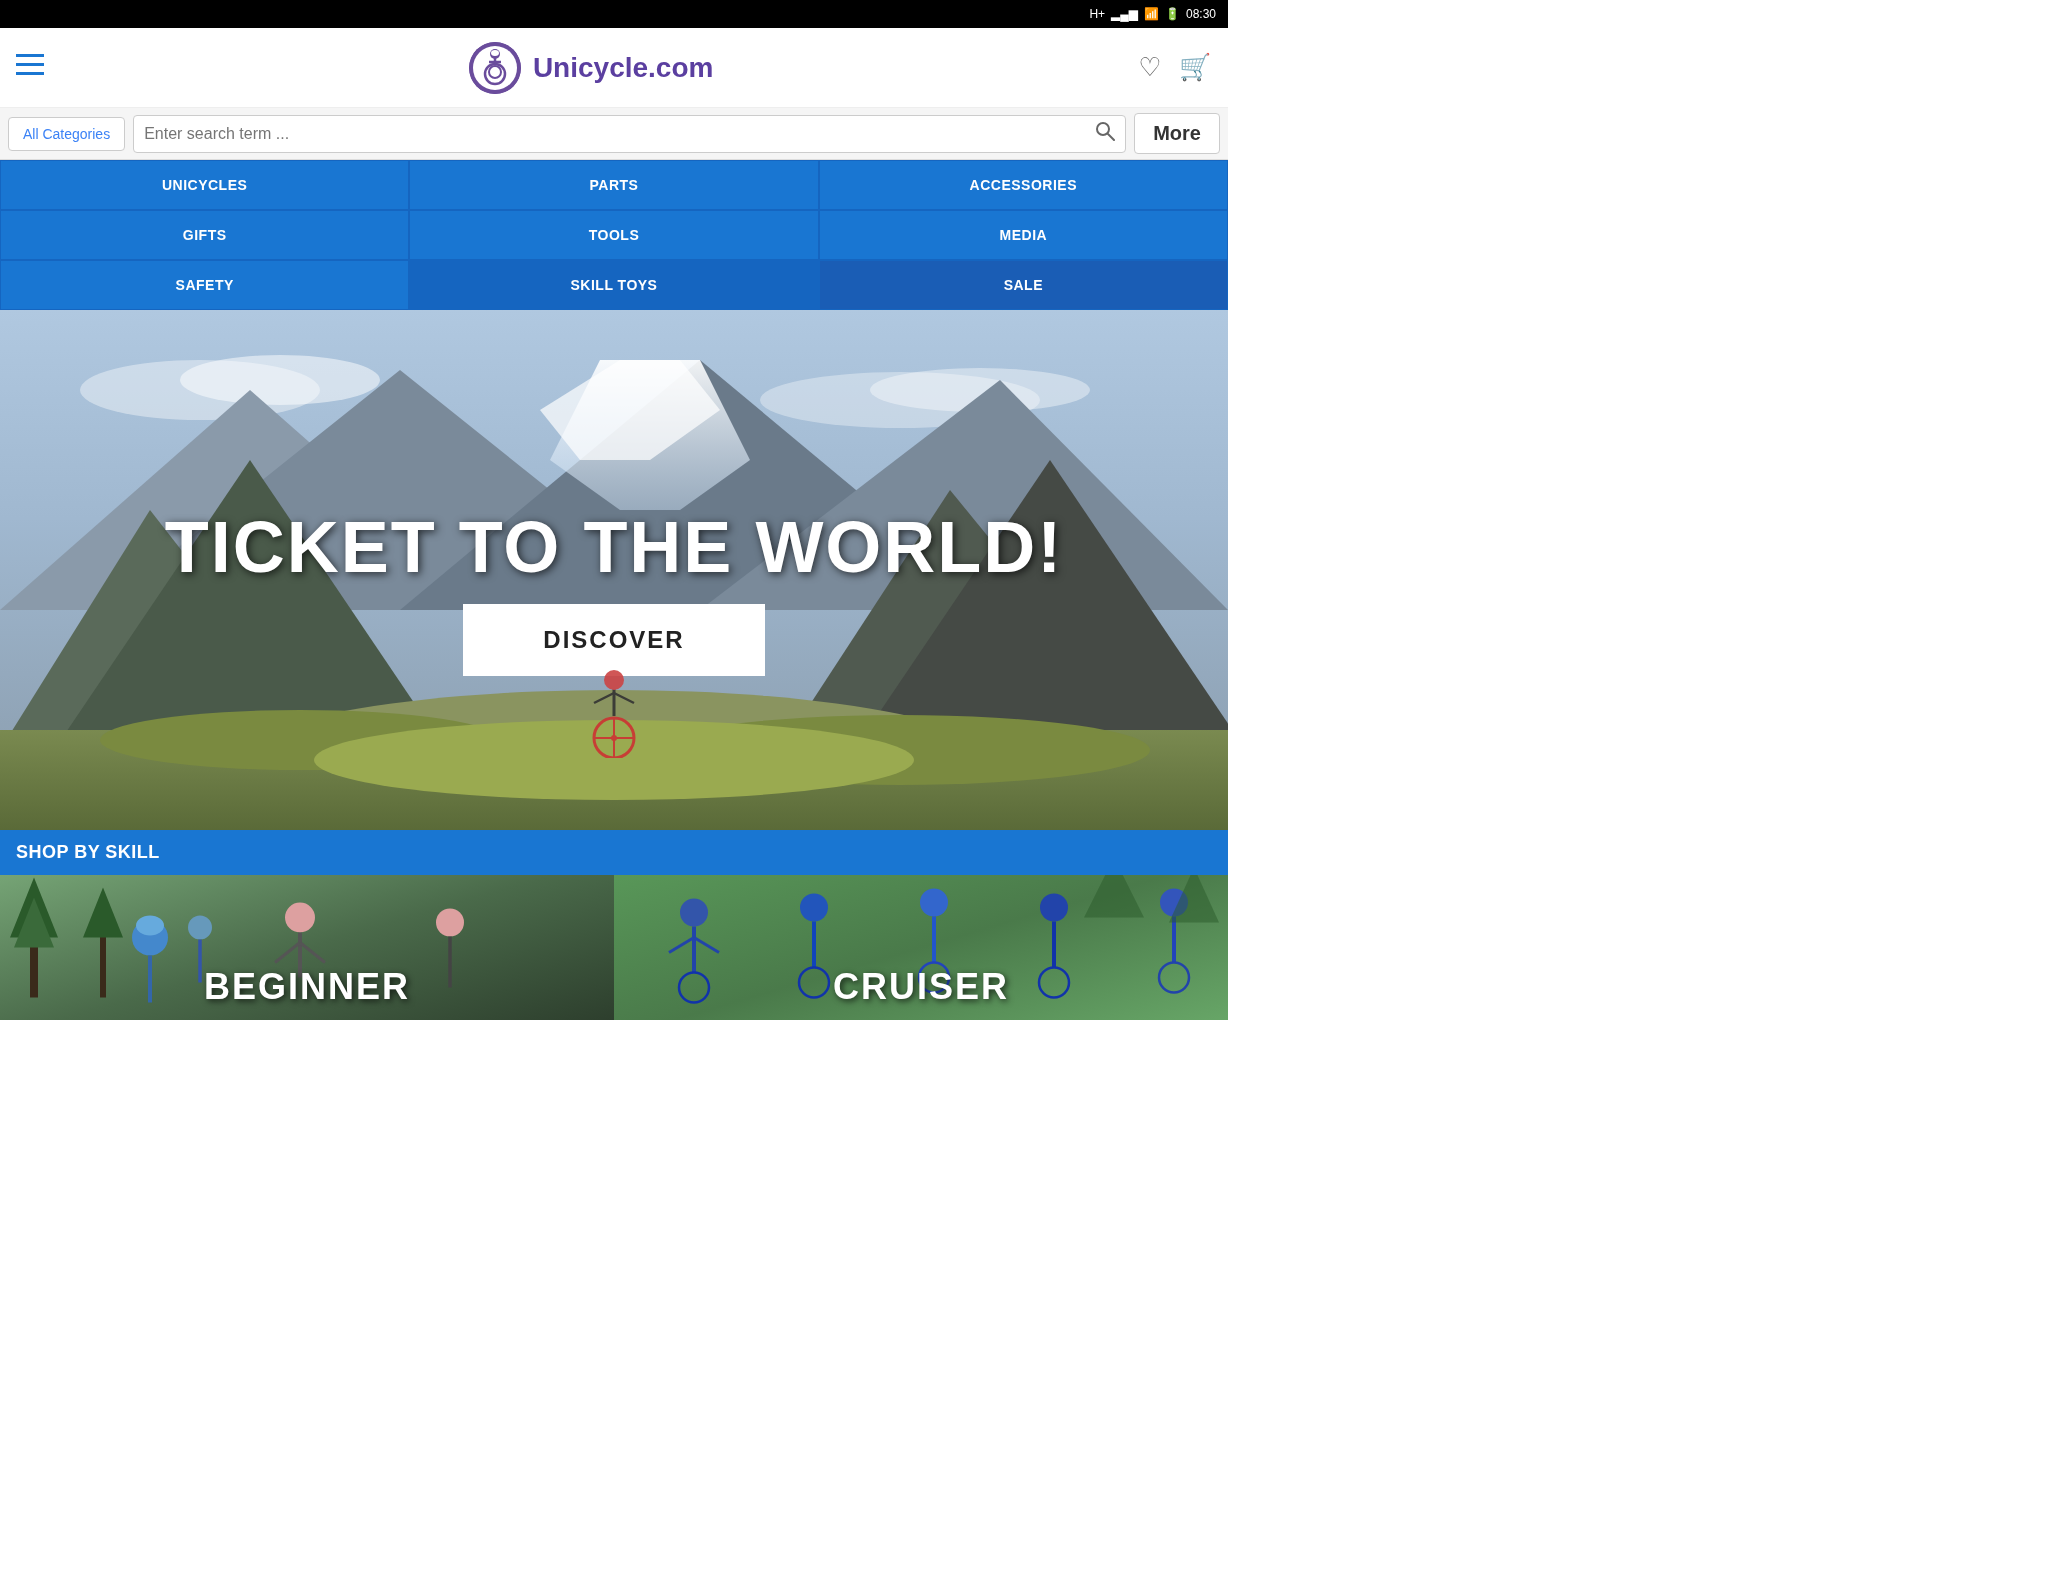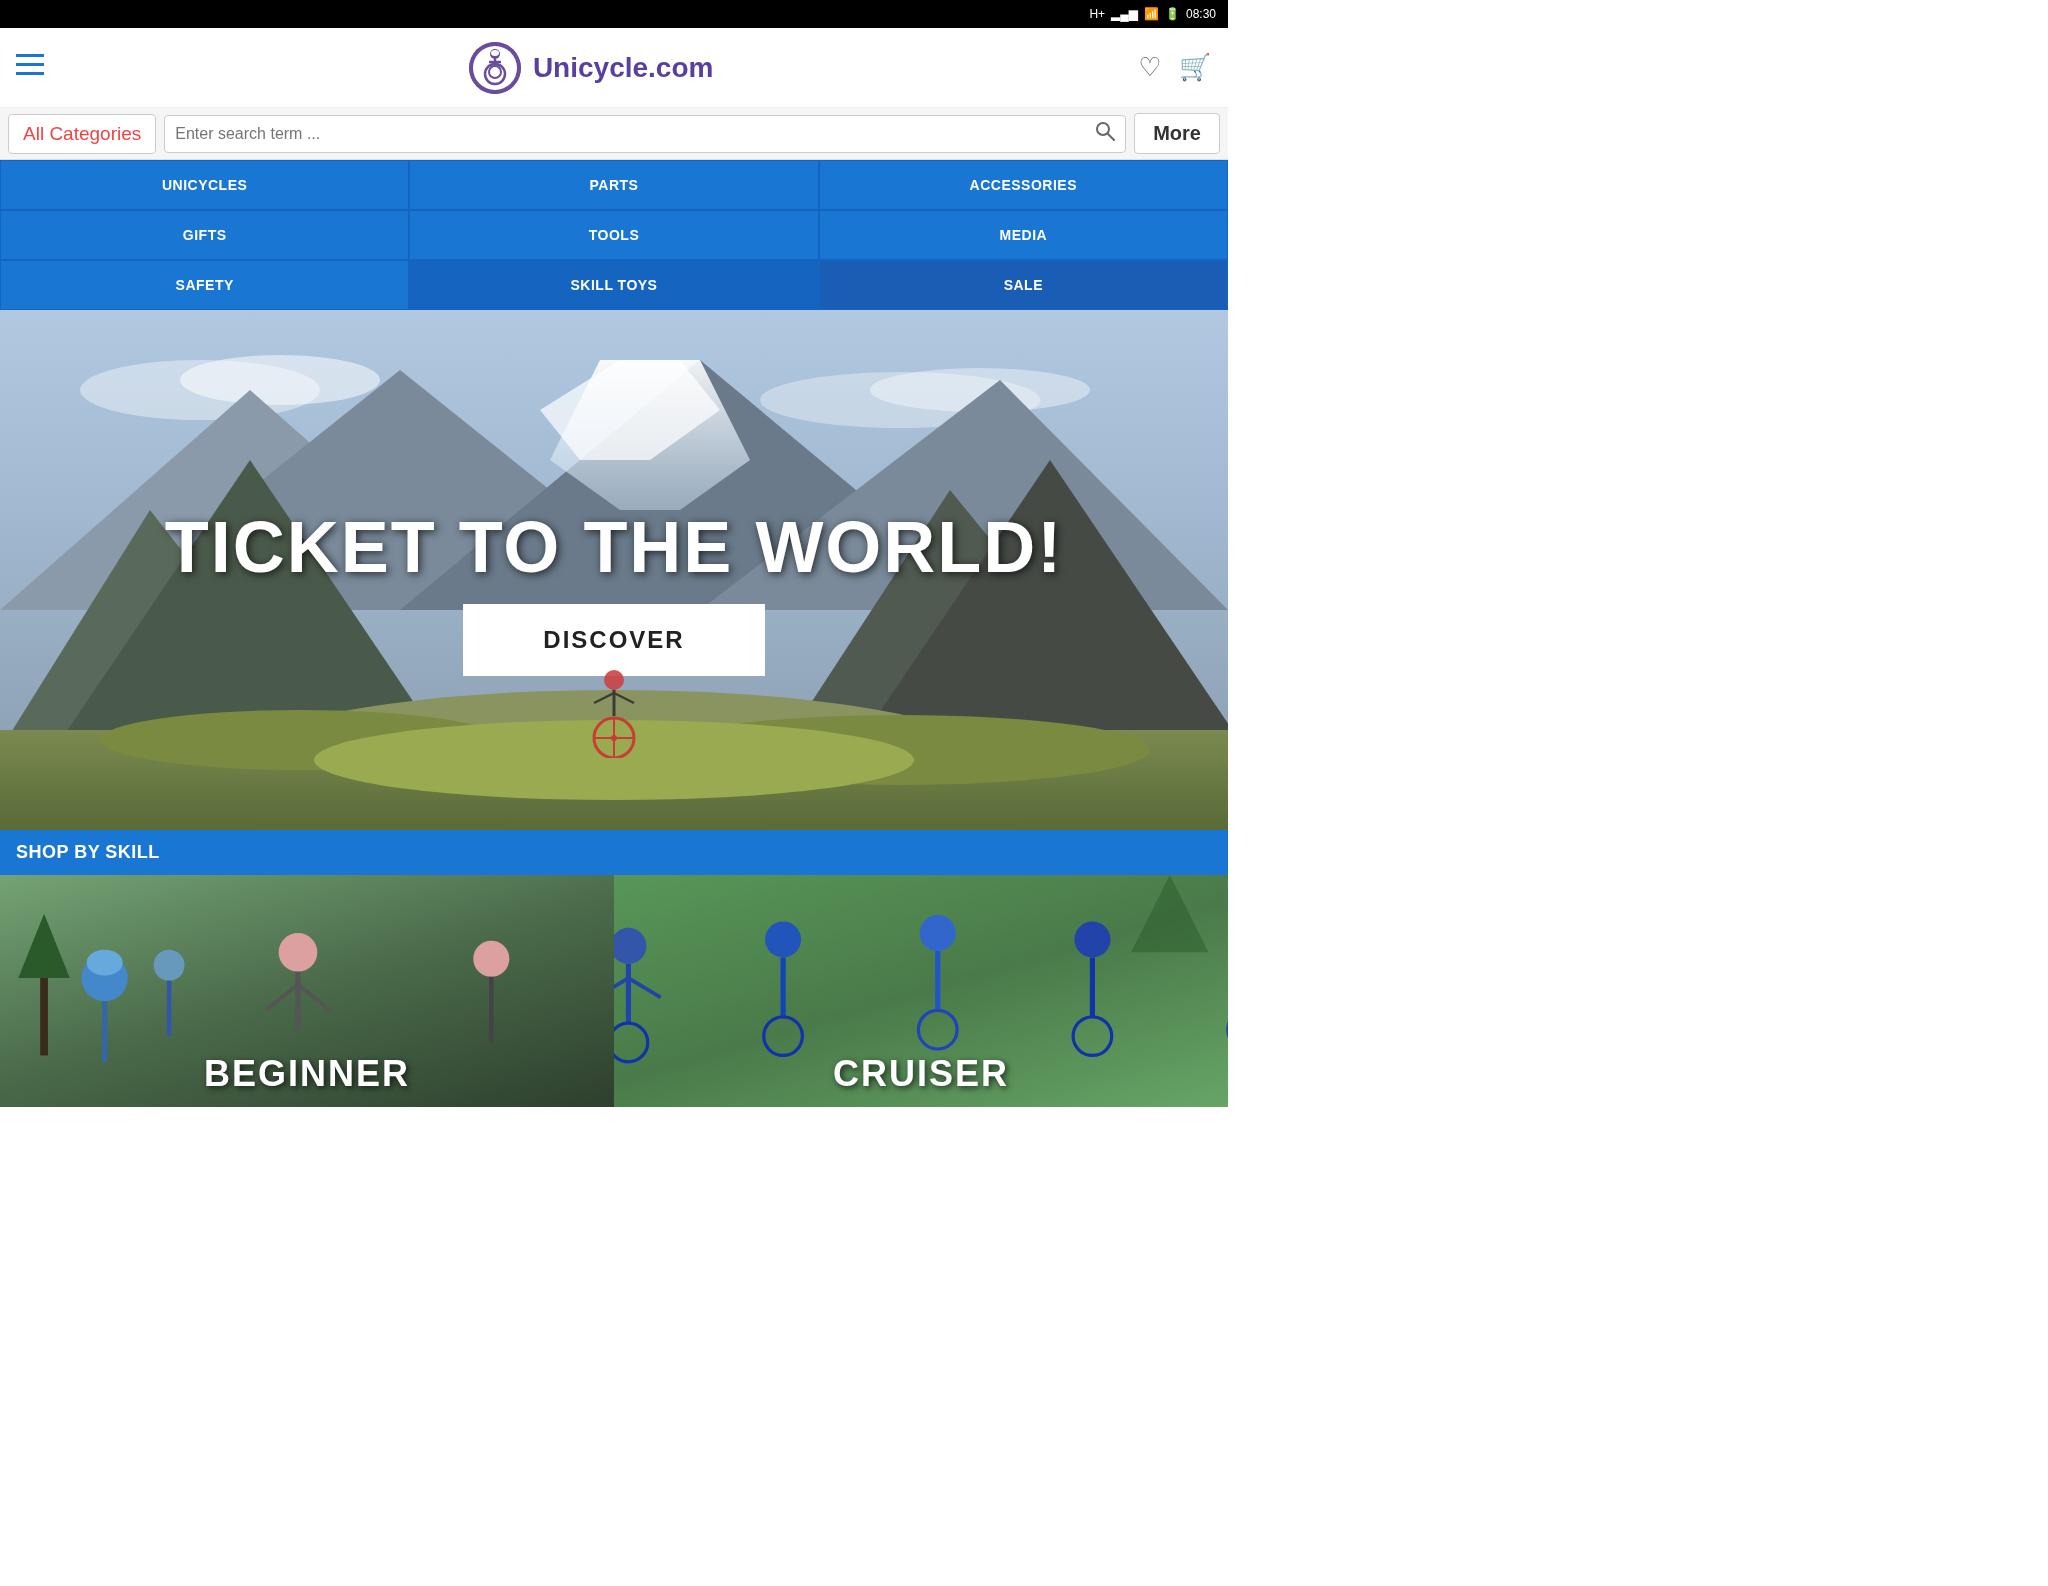--- a/index.html
+++ b/index.html
@@ -71,24 +71,24 @@
       align-items: center;
       padding: 0 8px;
       gap: 8px;
       border-bottom: 1px solid #ddd;
     }
     .all-categories-btn {
       background: #fff;
       border: 1px solid #ccc;
       border-radius: 4px;
       padding: 8px 14px;
-      font-size: 19px;
+      font-size: 14px;
       cursor: pointer;
       white-space: nowrap;
-      color: #ef4444;
+      color: #3b82f6;
     }
     .search-input-wrapper {
       flex: 1;
       background: #fff;
       border: 1px solid #ccc;
       border-radius: 4px;
       display: flex;
       align-items: center;
       padding: 0 10px;
       height: 38px;
@@ -216,21 +216,21 @@
       font-size: 18px;
       font-weight: bold;
       padding: 12px 16px;
       letter-spacing: 0.5px;
     }
 
     
     .skills-grid {
       display: grid;
       grid-template-columns: 1fr 1fr;
-      height: 232px;
+      height: 145px;
     }
     .skill-card {
       position: relative;
       overflow: hidden;
       display: flex;
       align-items: flex-end;
       justify-content: center;
       padding-bottom: 12px;
     }
     .skill-card-left {

